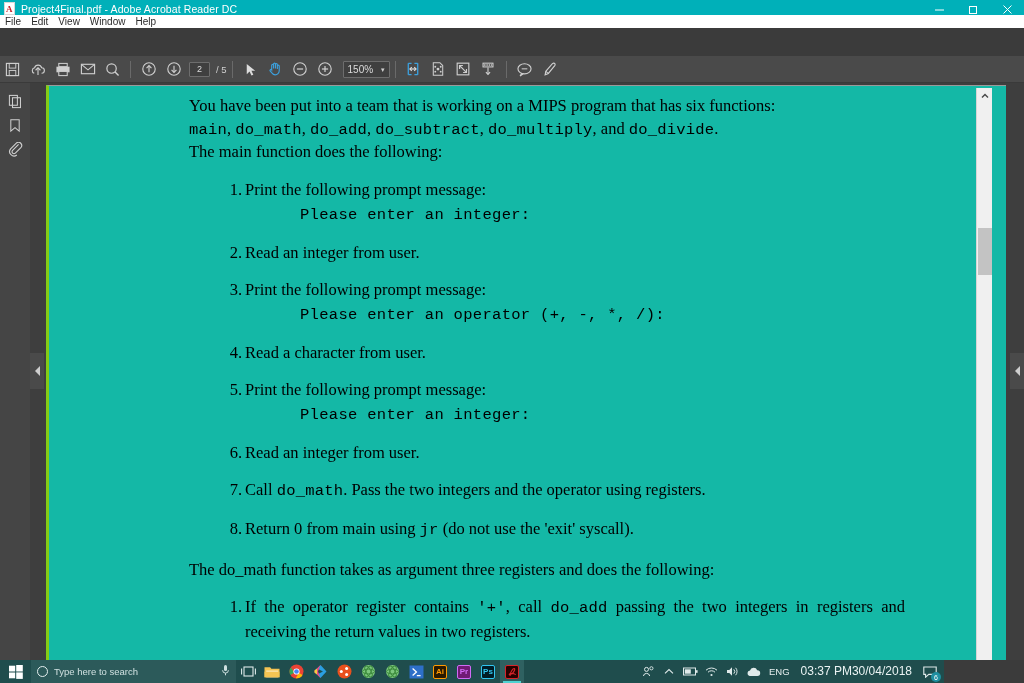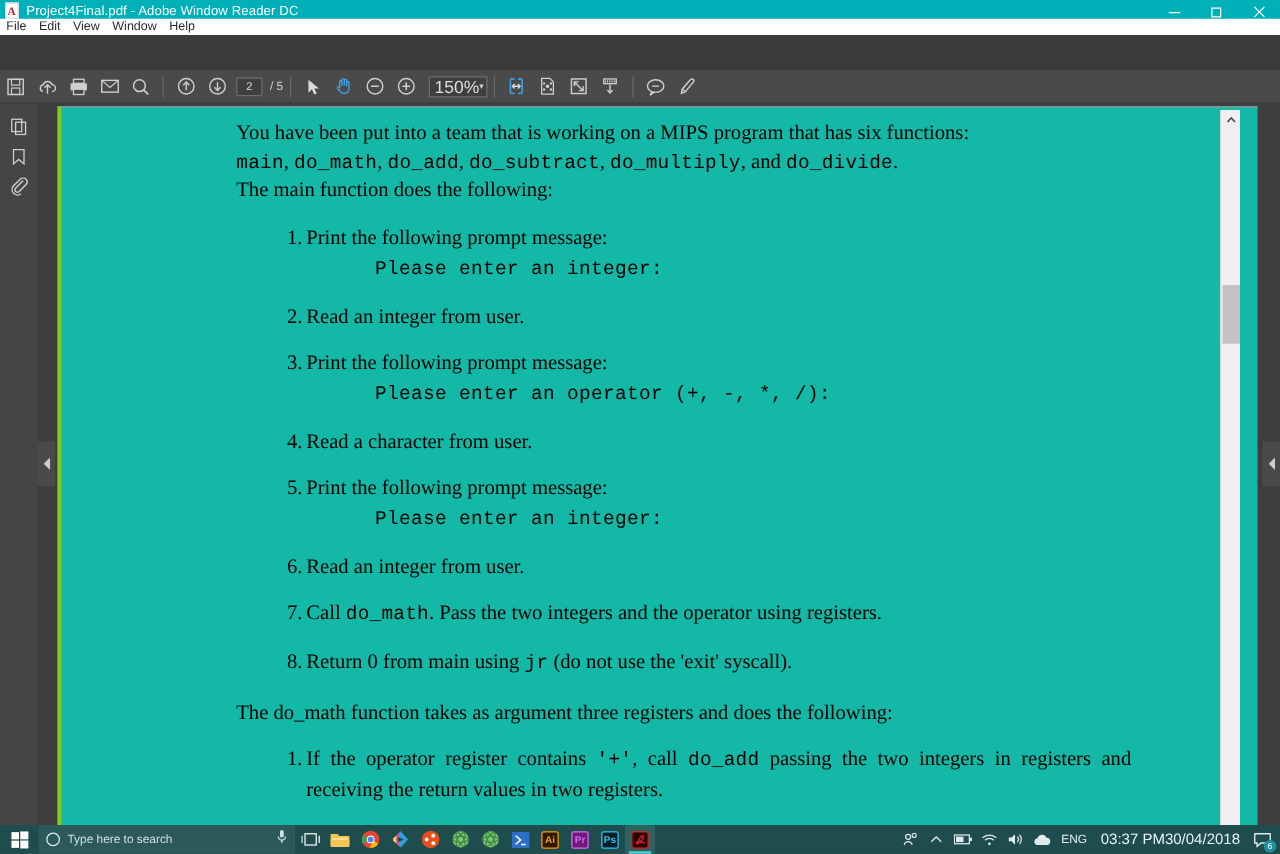--- a/index.html
+++ b/index.html
@@ -63,21 +63,21 @@
   .sep{width:1px;height:17px;background:#6a6a6a;margin:0 5px;flex:none;}
   .pagebox{
     width:21px;height:15px;background:#3f3f3f;border:1px solid #6d6d6d;border-radius:1px;
     display:flex;align-items:center;justify-content:center;color:#dcdcdc;font-size:9px;margin-left:3px;flex:none;box-sizing:border-box;
   }
   .pagetotal{color:#cfcfcf;font-size:9.5px;margin:0 0 0 6px;white-space:nowrap;flex:none;}
   .zoombox{
     width:47px;height:17px;background:#3f3f3f;border:1px solid #6d6d6d;border-radius:1px;
     display:flex;align-items:center;justify-content:space-between;padding:0 4px;margin-left:5px;flex:none;box-sizing:border-box;
   }
-  .zoombox .zval{color:#dcdcdc;font-size:14px;}
+  .zoombox .zval{color:#dcdcdc;font-size:10px;}
   .zoombox .zcar{color:#cfcfcf;font-size:7px;line-height:7px;}
 
   
   .viewer{position:absolute;left:0;top:83px;width:1024px;height:577px;background:#3e3e3e;}
   .leftrail{position:absolute;left:0;top:0;width:30px;height:577px;background:#454545;}
   .railic{width:30px;height:24px;display:flex;align-items:center;justify-content:center;}
   .railic svg{display:block;}
   .lhandle{
     position:absolute;left:30px;top:270px;width:14px;height:36px;background:#4a4a4a;
     display:flex;align-items:center;justify-content:center;
@@ -110,21 +110,21 @@
   .codeline{font-family:"Liberation Mono", monospace;font-size:15.5px;letter-spacing:.3px;margin-left:55px;margin-top:3px;display:block;white-space:pre;}
   .just{text-align:justify;padding-right:88px;}
 
   
   .vscroll{position:absolute;right:14px;top:2px;width:16px;height:575px;background:#f0f0f0;border-left:1px solid #d6d6d6;box-sizing:border-box;}
   .vs-arrow{width:16px;height:16px;display:flex;align-items:center;justify-content:center;}
   .vs-thumb{position:absolute;left:1px;top:140px;width:14px;height:47px;background:#c3c3c3;}
 
   
   .taskbar{
-    position:absolute;left:0;top:660px;width:1024px;height:23px;background:#1f4d4d;
+    position:absolute;left:0;top:660px;width:944px;height:23px;background:#1f4d4d;
     display:flex;align-items:center;
   }
   .startbtn{width:31px;height:23px;display:flex;align-items:center;justify-content:center;flex:none;}
   .searchbox{
     width:205px;height:23px;background:#2c5a5a;display:flex;align-items:center;gap:6px;padding:0 6px;box-sizing:border-box;flex:none;
   }
   .searchbox .cir{width:11px;height:11px;border:1.6px solid #e4eeee;border-radius:50%;box-sizing:border-box;flex:none;}
   .searchbox .ph{font-size:9.5px;color:#cfe0e0;white-space:nowrap;flex:1;}
   .tbicon{width:24px;height:23px;display:flex;align-items:center;justify-content:center;flex:none;position:relative;}
   .tbicon.active{background:#2f6161;}
@@ -146,21 +146,21 @@
 </head>
 <body>
 
 <div class="app">
 
   <div class="titlebar">
     <div class="tb-icon">
       <div class="pg"></div>
         <div class="a">A</div>
     </div>
-    <div class="tb-title">Project4Final.pdf - Adobe Window Reader DC</div>
+    <div class="tb-title">Project4Final.pdf - Adobe Acrobat Reader DC</div>
     <div class="tb-buttons">
       <div class="tb-btn">
         <svg width="11" height="11" viewBox="0 0 11 11">
             <line x1="1" y1="6" x2="10" y2="6" stroke="#fff" stroke-width="1"></line>
           </svg>
       </div>
       <div class="tb-btn">
         <svg width="11" height="11" viewBox="0 0 11 11">
             <rect x="1.5" y="2.5" width="7" height="7" fill="none" stroke="#fff" stroke-width="1"></rect>
           </svg>

